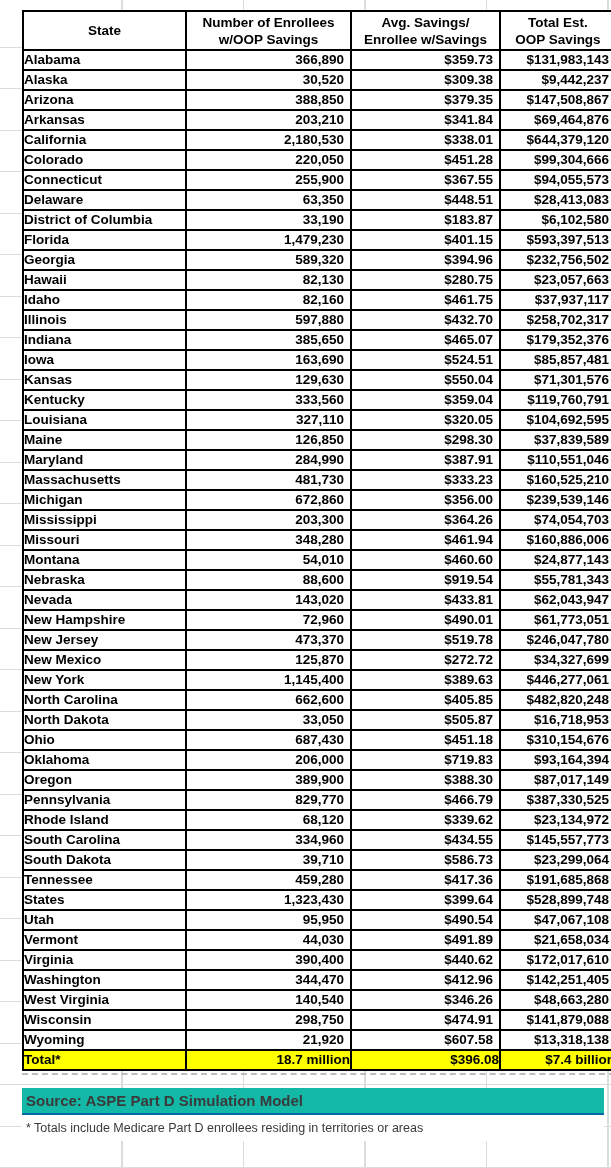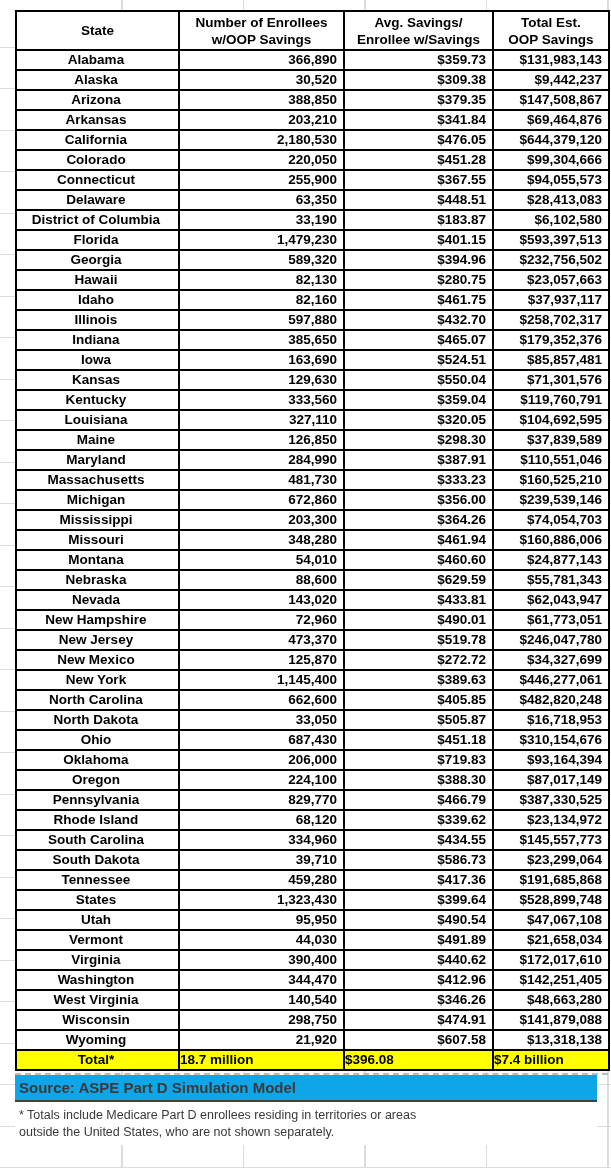--- a/index.html
+++ b/index.html
@@ -5,47 +5,47 @@
   html,body{margin:0;padding:0;}
   body{
     width:611px;height:1168px;overflow:hidden;position:relative;
     font-family:"Liberation Sans",sans-serif;
     background-color:#ffffff;
     background-image:
       repeating-linear-gradient(to bottom, transparent 0, transparent 40.5px, #dcdcdc 40.5px, #dcdcdc 41.5px),
       repeating-linear-gradient(to right, transparent 0, transparent 120px, #dcdcdc 120px, #dcdcdc 121.5px);
     background-position:0 6px, 1px 0;
   }
-  .sheet{position:absolute;left:15px;top:10px;width:484px;}
+  .sheet{position:absolute;left:22px;top:10px;width:484px;}
   table.tbl{
     border-collapse:collapse;table-layout:fixed;width:593px;
     background:#ffffff;
   }
   .tbl th,.tbl td{
     border:2px solid #000;
     padding:0;
     font-weight:700;color:#000;
     overflow:hidden;white-space:nowrap;
   }
   .tbl thead th{
     height:37px;font-size:13.5px;line-height:17px;
     text-align:center;vertical-align:middle;white-space:pre-line;
     background:#ffffff;
   }
   .tbl td{height:18px;font-size:13.5px;line-height:18px;vertical-align:middle;background:#ffffff;}
-  td.state{text-align:center;padding-right:3px;}
+  td.state{text-align:left;padding-right:3px;}
   td.num{text-align:right;padding-right:6px;}
   tr.total td{background:#FFFF00;}
   tr.total td.state{background:#FFFF00;}
-  tr.total td.ctr{text-align:left;padding-right:0;}
+  tr.total td.ctr{text-align:right;padding-right:0;}
   .pagebreak{width:593px;border-top:2px dashed #bdbdbd;margin-top:2px;}
   .source{
-    width:578px;margin-top:0;padding:4px 0 4px 4px;
-    border-bottom:2px solid #404040;
-    font-size:15px;font-weight:700;color:#3a3a3a;background:#0ea5e9;
+    width:578px;margin-top:13px;padding:4px 0 4px 4px;
+    border-bottom:2px solid #0369a1;
+    font-size:15px;font-weight:700;color:#3a3a3a;background:#14b8a6;
   }
   .footnote{
     width:578px;padding:5px 0 4px 4px;
     font-size:12.5px;color:#3a3a3a;
     line-height:17px;background:#ffffff;
   }
 </style>
 </head>
 <body>
 
@@ -89,21 +89,21 @@
         </tr>
         <tr>
           <td class="state">Arkansas</td>
           <td class="num">203,210</td>
           <td class="num">$341.84</td>
           <td class="num">$69,464,876</td>
         </tr>
         <tr>
           <td class="state">California</td>
           <td class="num">2,180,530</td>
-          <td class="num">$476.05</td>
+          <td class="num">$338.01</td>
           <td class="num">$644,379,120</td>
         </tr>
         <tr>
           <td class="state">Colorado</td>
           <td class="num">220,050</td>
           <td class="num">$451.28</td>
           <td class="num">$99,304,666</td>
         </tr>
         <tr>
           <td class="state">Connecticut</td>
@@ -221,21 +221,21 @@
         </tr>
         <tr>
           <td class="state">Montana</td>
           <td class="num">54,010</td>
           <td class="num">$460.60</td>
           <td class="num">$24,877,143</td>
         </tr>
         <tr>
           <td class="state">Nebraska</td>
           <td class="num">88,600</td>
-          <td class="num">$629.59</td>
+          <td class="num">$919.54</td>
           <td class="num">$55,781,343</td>
         </tr>
         <tr>
           <td class="state">Nevada</td>
           <td class="num">143,020</td>
           <td class="num">$433.81</td>
           <td class="num">$62,043,947</td>
         </tr>
         <tr>
           <td class="state">New Hampshire</td>
@@ -280,21 +280,21 @@
           <td class="num">$310,154,676</td>
         </tr>
         <tr>
           <td class="state">Oklahoma</td>
           <td class="num">206,000</td>
           <td class="num">$719.83</td>
           <td class="num">$93,164,394</td>
         </tr>
         <tr>
           <td class="state">Oregon</td>
-          <td class="num">224,100</td>
+          <td class="num">389,900</td>
           <td class="num">$388.30</td>
           <td class="num">$87,017,149</td>
         </tr>
         <tr>
           <td class="state">Pennsylvania</td>
           <td class="num">829,770</td>
           <td class="num">$466.79</td>
           <td class="num">$387,330,525</td>
         </tr>
         <tr>
@@ -379,15 +379,14 @@
       </tr>
     </tbody>
   </table>
 
   <div class="pagebreak"></div>
 
   <div class="source">Source: ASPE Part D Simulation Model</div>
 
   <div class="footnote">
     <div>* Totals include Medicare Part D enrollees residing in territories or areas</div>
-    <div>outside the United States, who are not shown separately.</div>
   </div>
 </div>
 
 </body></html>

